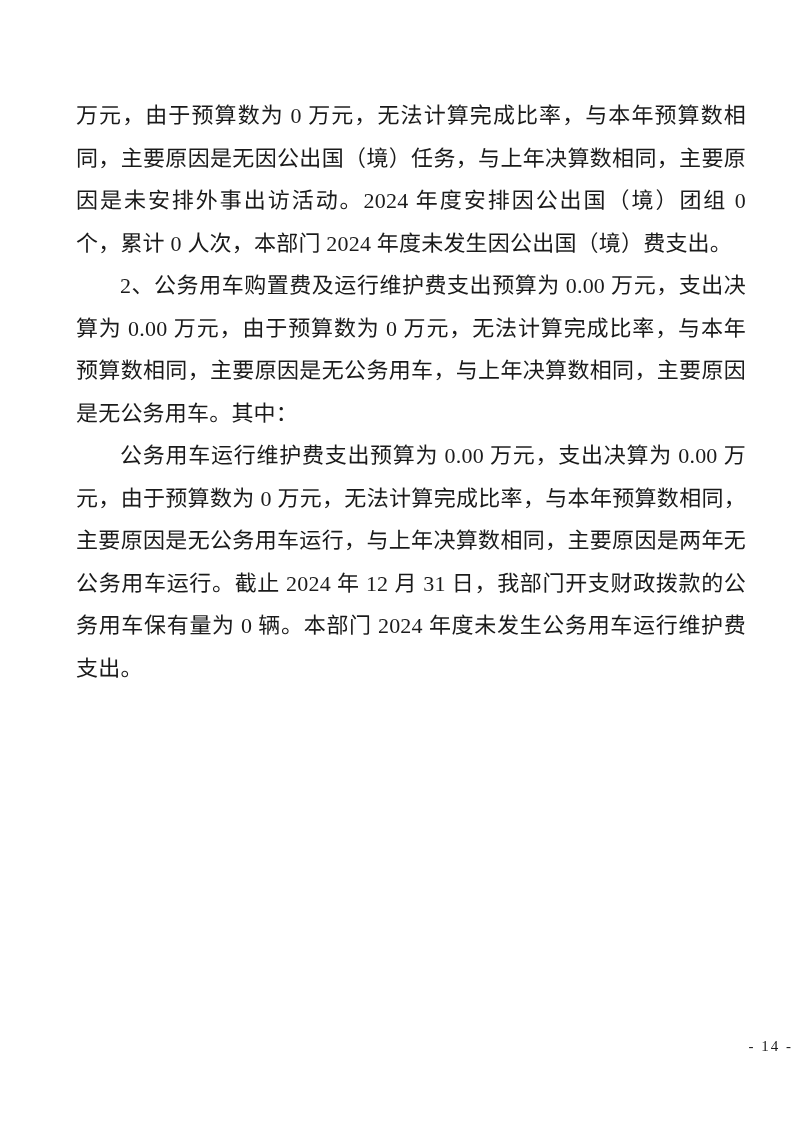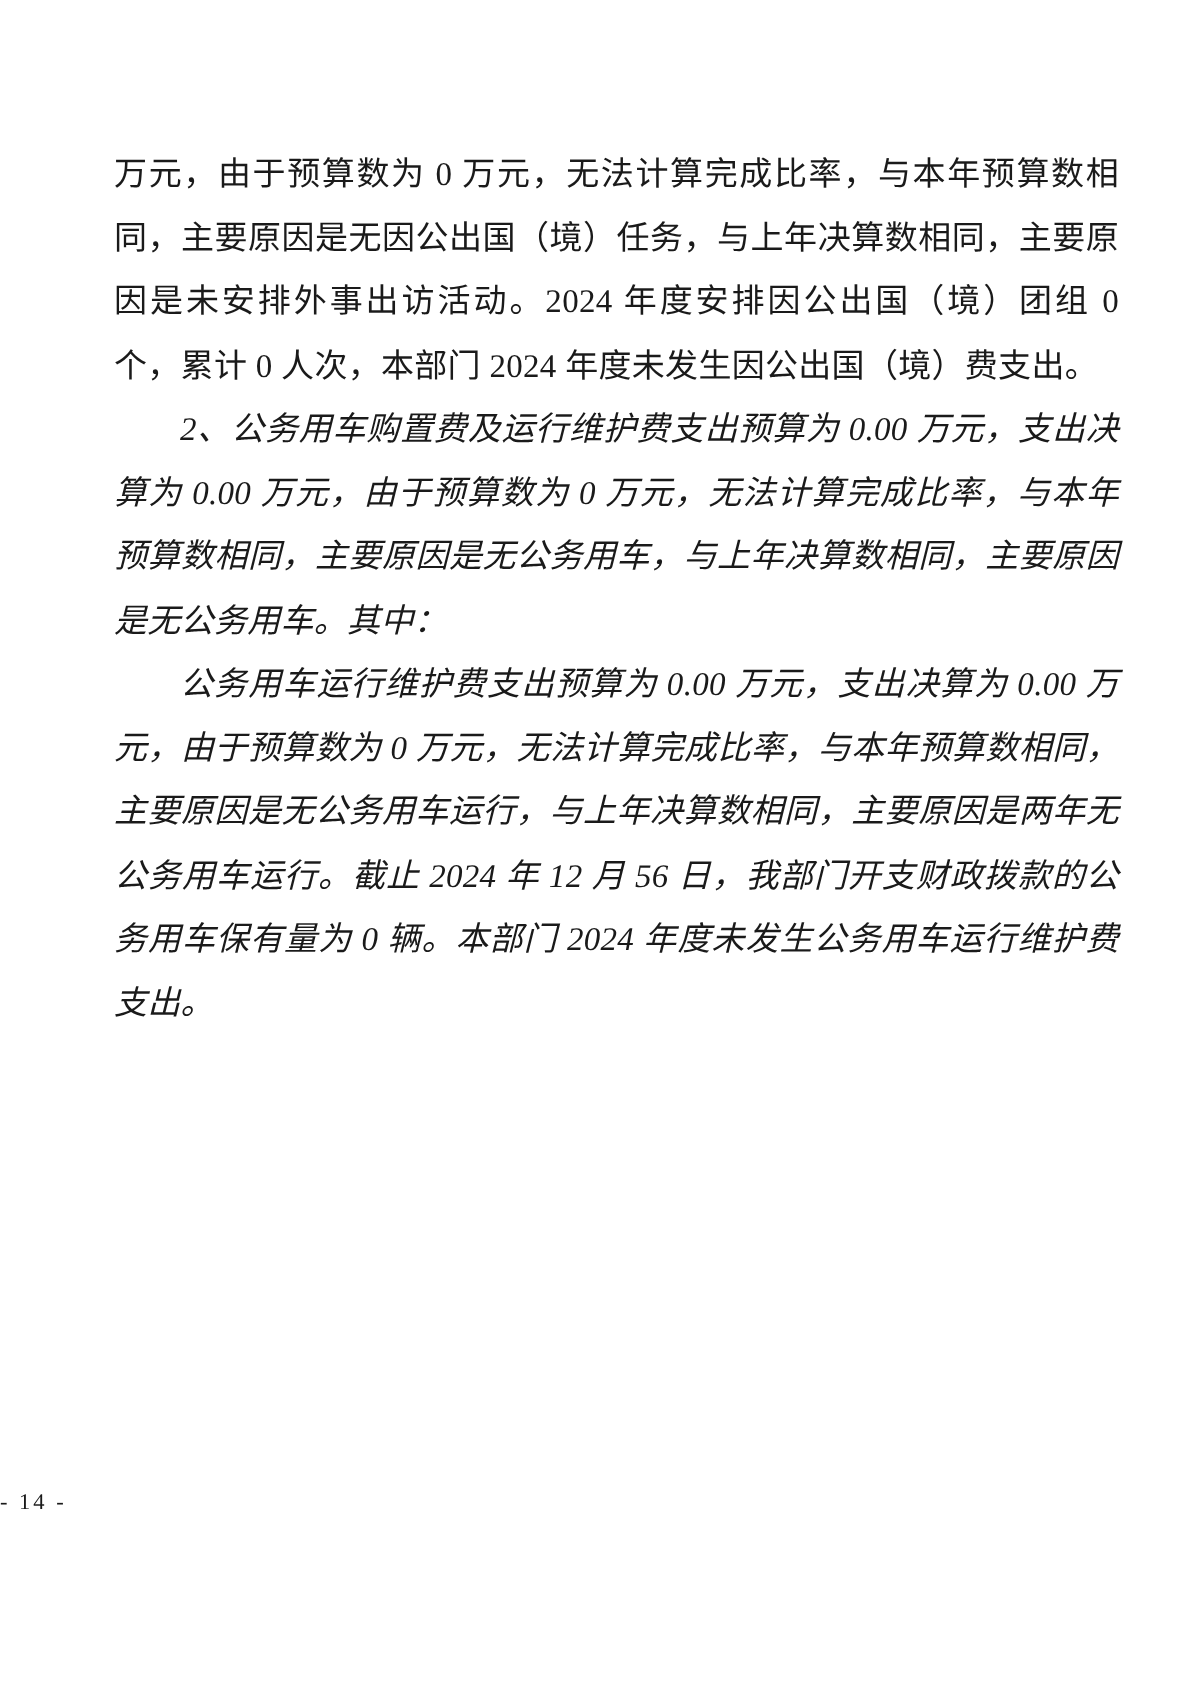--- a/index.html
+++ b/index.html
@@ -27,37 +27,36 @@
     font-size: 22px;
     line-height: 42.5px;
     text-align: justify;
     text-align-last: left;
     text-justify: inter-character;
     word-break: break-all;
     letter-spacing: 0.2px;
   }
   .para.indent {
     text-indent: 2em;
-    font-style: italic;
   }
   .footer {
     position: absolute;
     left: 0;
     right: 0;
-    top: 992px;
-    text-align: left;
+    top: 1036px;
+    text-align: right;
     font-size: 15px;
     line-height: 20px;
     color: #1a1a1a;
     letter-spacing: 2px;
   }
 </style>
 </head>
 <body>
 
 <div class="page">
   <div class="content">
       <p class="para">万元，由于预算数为 0 万元，无法计算完成比率，与本年预算数相同，主要原因是无因公出国（境）任务，与上年决算数相同，主要原因是未安排外事出访活动。2024 年度安排因公出国（境）团组 0 个，累计 0 人次，本部门 2024 年度未发生因公出国（境）费支出。</p>
       <p class="para indent">2、公务用车购置费及运行维护费支出预算为 0.00 万元，支出决算为 0.00 万元，由于预算数为 0 万元，无法计算完成比率，与本年预算数相同，主要原因是无公务用车，与上年决算数相同，主要原因是无公务用车。其中：</p>
-      <p class="para indent">公务用车运行维护费支出预算为 0.00 万元，支出决算为 0.00 万元，由于预算数为 0 万元，无法计算完成比率，与本年预算数相同，主要原因是无公务用车运行，与上年决算数相同，主要原因是两年无公务用车运行。截止 2024 年 12 月 56 日，我部门开支财政拨款的公务用车保有量为 0 辆。本部门 2024 年度未发生公务用车运行维护费支出。</p>
+      <p class="para indent">公务用车运行维护费支出预算为 0.00 万元，支出决算为 0.00 万元，由于预算数为 0 万元，无法计算完成比率，与本年预算数相同，主要原因是无公务用车运行，与上年决算数相同，主要原因是两年无公务用车运行。截止 2024 年 12 月 31 日，我部门开支财政拨款的公务用车保有量为 0 辆。本部门 2024 年度未发生公务用车运行维护费支出。</p>
     </div>
   <div class="footer">- 14 -</div>
 </div>
 
 </body></html>

